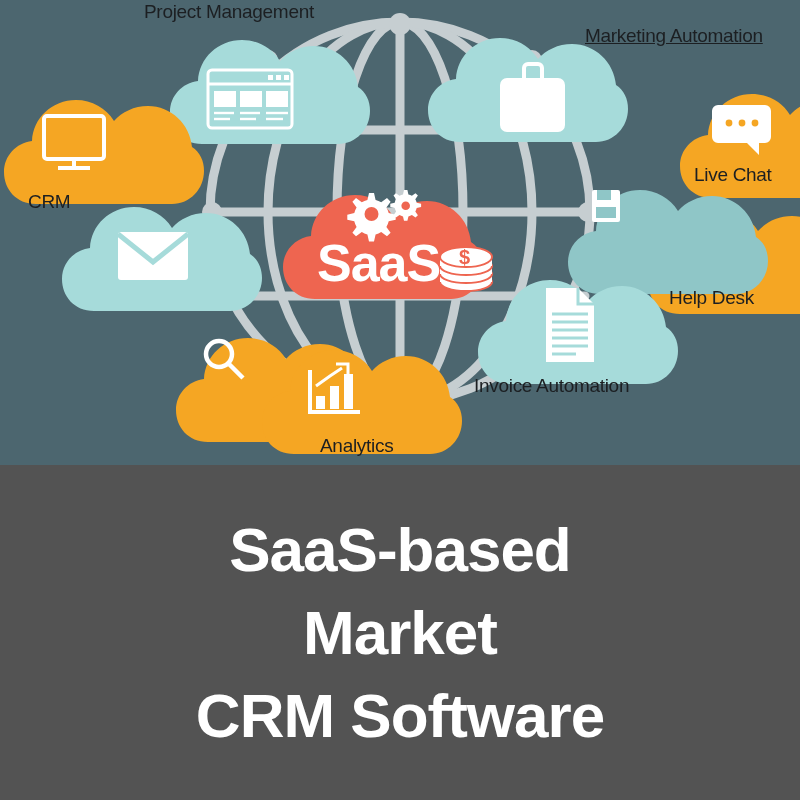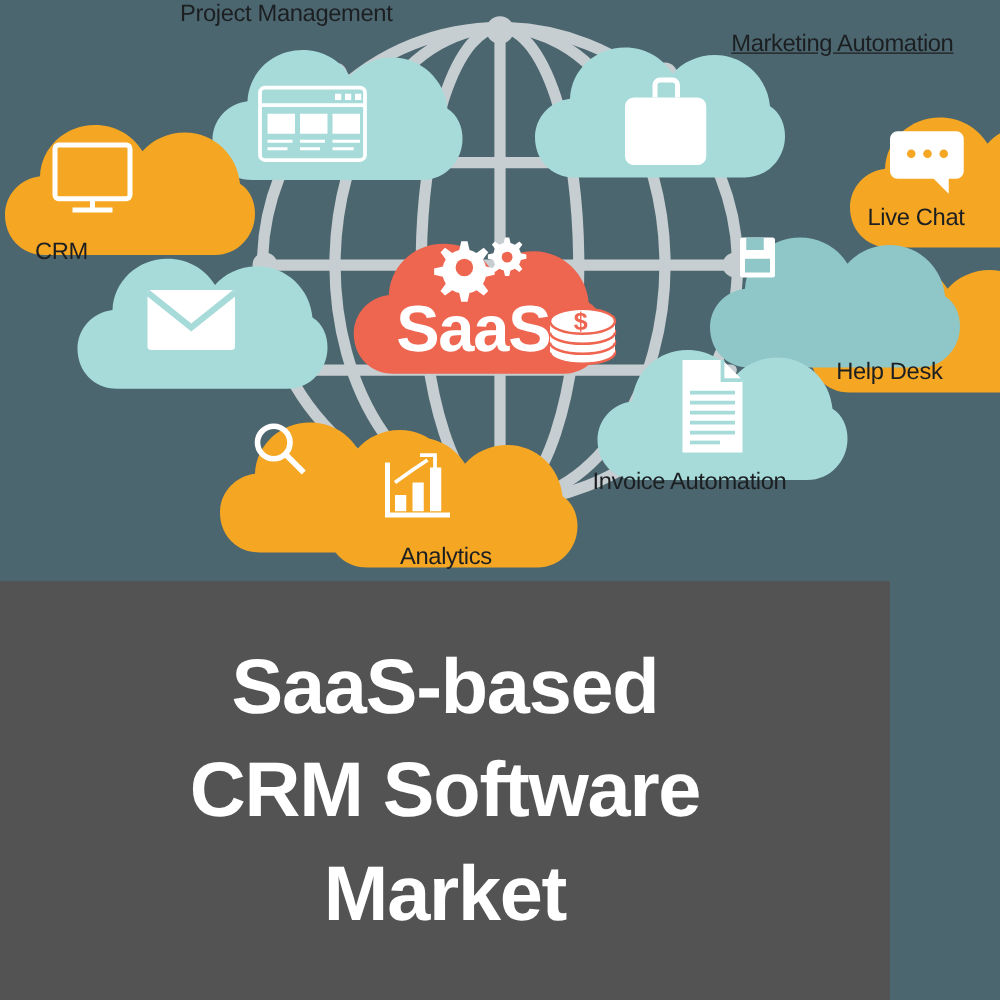--- a/index.html
+++ b/index.html
@@ -24,21 +24,21 @@
     font-family:"Liberation Sans", sans-serif;
     font-size:19px;
     font-weight:400;
     letter-spacing:-0.3px;
     white-space:nowrap;
     line-height:20px;
   }
 
   
   #title-band{
-    position:absolute;left:0;top:465px;width:712px;height:335px;
+    position:absolute;left:0;top:465px;width:800px;height:335px;
     background:#535353;
     display:flex;flex-direction:column;
     align-items:center;justify-content:center;
   }
   #title-band .tline{
     color:#ffffff;
     font-family:"Liberation Sans", sans-serif;
     font-weight:bold;
     font-size:62px;
     line-height:83px;
@@ -250,17 +250,17 @@
     <div class="label" style="left:585px;top:26px;text-decoration:underline;">Marketing Automation</div>
     <div class="label" style="left:28px;top:192px;">CRM</div>
     <div class="label" style="left:694px;top:165px;">Live Chat</div>
     <div class="label" style="left:669px;top:288px;">Help Desk</div>
     <div class="label" style="left:474px;top:376px;">Invoice Automation</div>
     <div class="label" style="left:293px;top:436px;margin-left:27px;">Analytics</div>
   </div>
 
   <div id="title-band">
     <div class="tline">SaaS-based</div>
+    <div class="tline">Market</div>
     <div class="tline">CRM Software</div>
-    <div class="tline">Market</div>
   </div>
 
 </div>
 
 </body></html>

